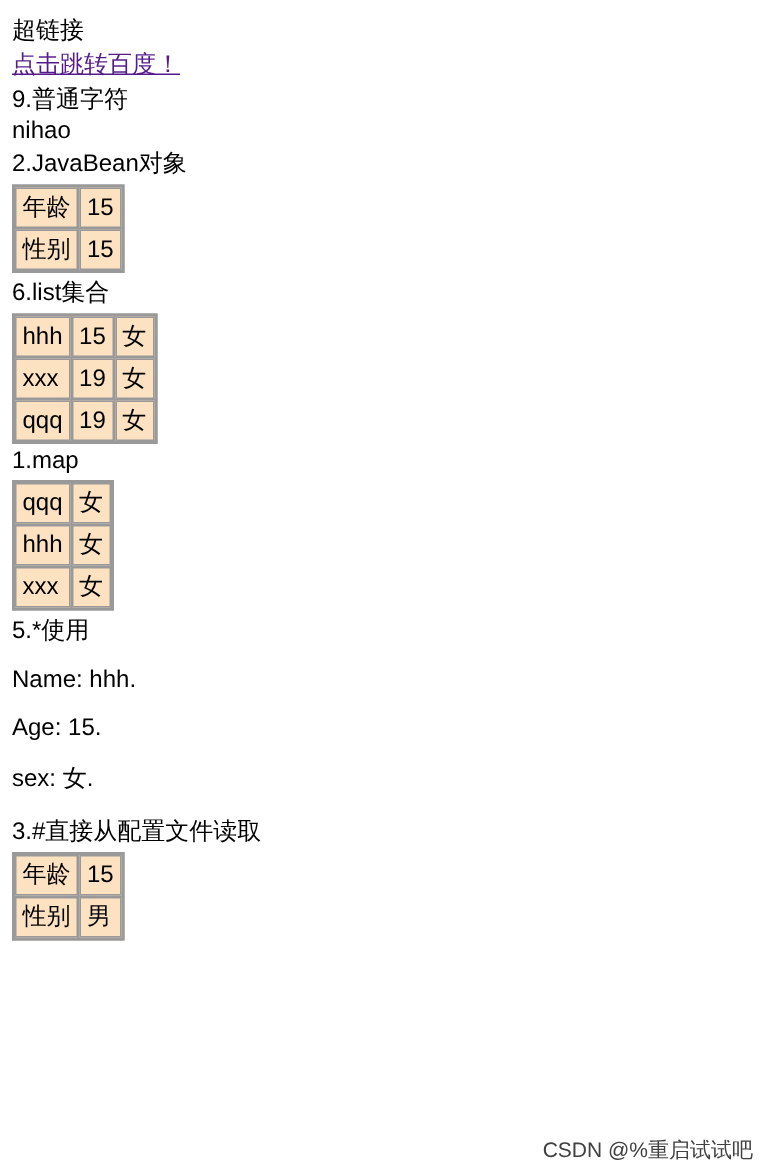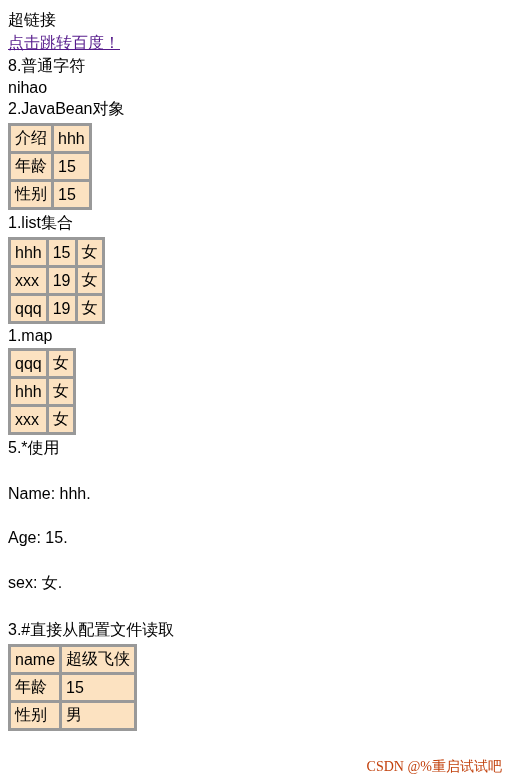--- a/index.html
+++ b/index.html
@@ -29,61 +29,57 @@
       background: #999;
       margin: 3px 0;
     }
     td {
       border: 1px solid #999;
       background: #fce2c1;
       padding: 2px 4px;
       font-size: 16px;
     }
     p.para {
-      margin: 26px 0;
+      margin: 14px 0;
     }
     .watermark {
       position: absolute;
       bottom: 6px;
       right: 10px;
-      color: #c2410c;
+      color: #404040;
       font-size: 14px;
-      font-family: Liberation Serif, serif;
+      font-family: Liberation Sans, sans-serif;
     }
   </style>
 </head>
 <body>
 
 <div class="line">超链接</div>
 <div class="line">
   <a href="#">点击跳转百度！</a>
 </div>
 
-<div class="line">8.普通字符</div>
+<div class="line">9.普通字符</div>
 <div class="line">nihao</div>
 
 <div class="line">2.JavaBean对象</div>
 <table>
   <tbody>
-      <tr>
-    <td>介绍</td>
-    <td>hhh</td>
-  </tr>
   <tr>
     <td>年龄</td>
     <td>15</td>
   </tr>
   <tr>
     <td>性别</td>
     <td>15</td>
   </tr>
 </tbody>
   </table>
 
-<div class="line">1.list集合</div>
+<div class="line">6.list集合</div>
 <table>
   <tbody>
       <tr>
     <td>hhh</td>
     <td>15</td>
     <td>女</td>
   </tr>
   <tr>
     <td>xxx</td>
     <td>19</td>
@@ -116,24 +112,20 @@
   </table>
 
 <div class="line">5.*使用</div>
 <p class="para">Name: hhh.</p>
 <p class="para">Age: 15.</p>
 <p class="para">sex: 女.</p>
 
 <div class="line">3.#直接从配置文件读取</div>
 <table>
   <tbody>
-      <tr>
-    <td>name</td>
-    <td>超级飞侠</td>
-  </tr>
   <tr>
     <td>年龄</td>
     <td>15</td>
   </tr>
   <tr>
     <td>性别</td>
     <td>男</td>
   </tr>
 </tbody>
   </table>

